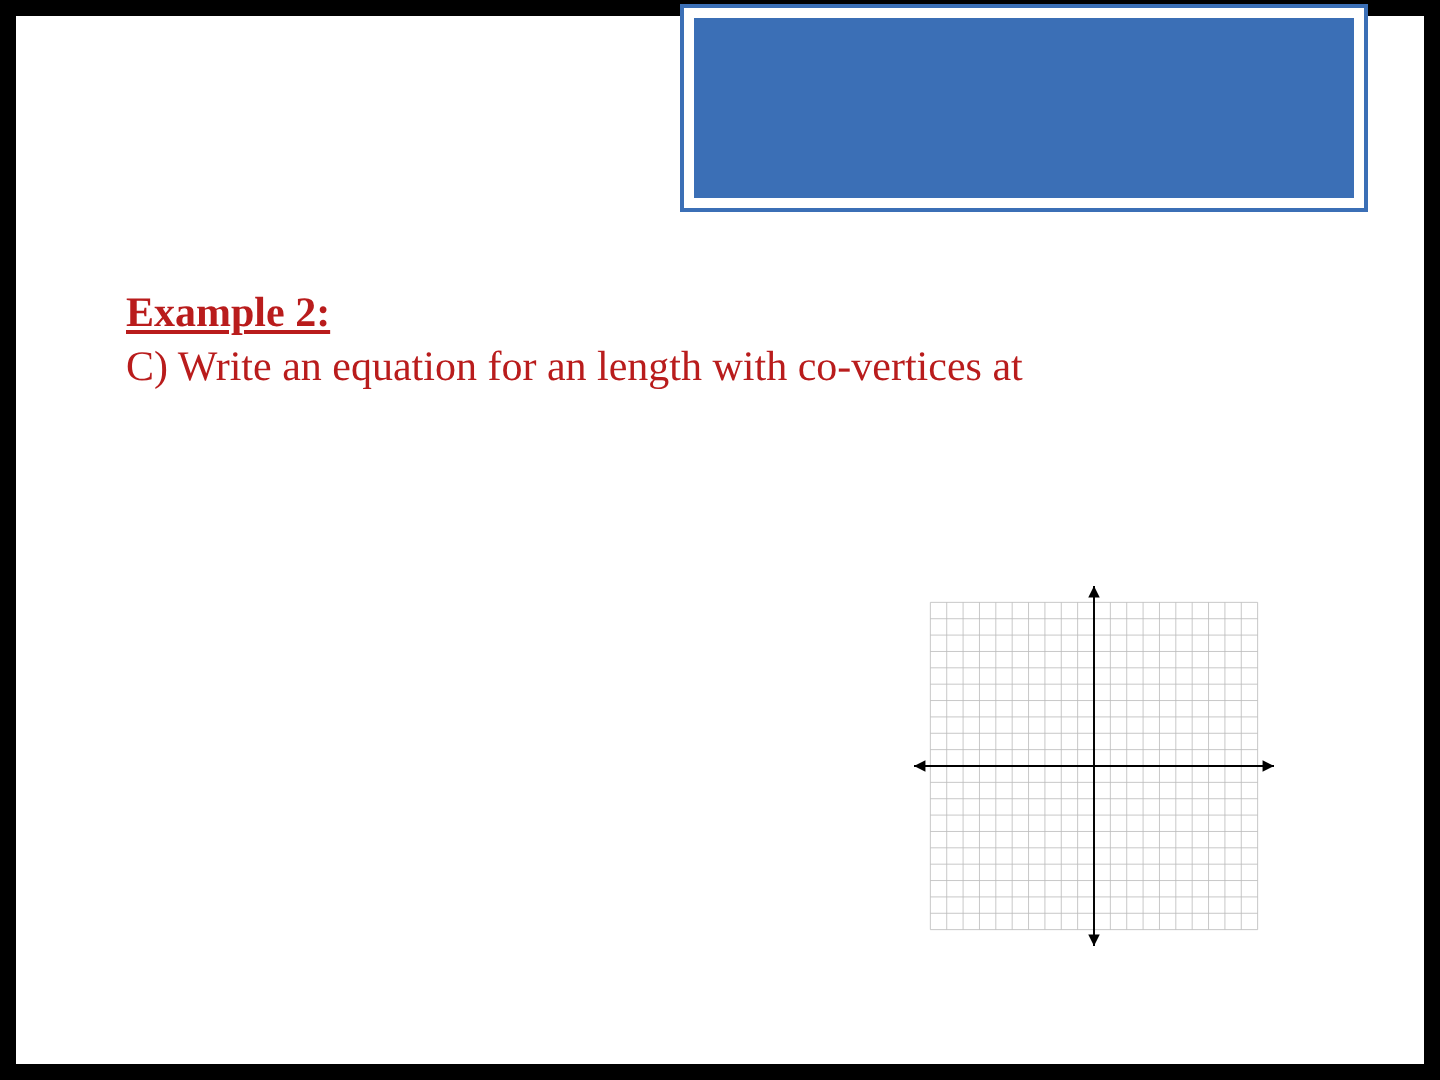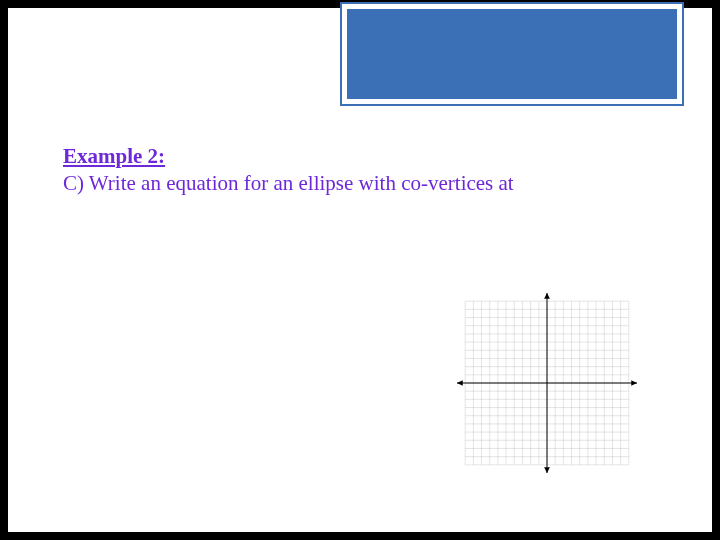--- a/index.html
+++ b/index.html
@@ -32,21 +32,21 @@
     outline: 2px solid #3b6fb6;
     box-shadow: 0 0 0 1px #2f5a96;
   }
   .content {
     position: absolute;
     top: 135px;
     left: 55px;
     right: 55px;
     font-size: 21px;
     line-height: 1.3;
-    color: #6d28d9;
+    color: #b91c1c;
   }
   .example-label {
     font-weight: bold;
     text-decoration: underline;
   }
   .graph-container {
     position: absolute;
     top: 285px;
     right: 75px;
     width: 180px;
@@ -58,21 +58,21 @@
   }
 </style>
 </head>
 <body>
 
 <div class="slide">
   <div class="title-box"></div>
 
   <div class="content">
     <span class="example-label">Example 2:</span><br>
-    <span>C) Write an equation for an ellipse with co-vertices at</span><br>
+    <span>C) Write an equation for an length with co-vertices at</span><br>
   </div>
 
   <div class="graph-container">
     <svg class="graph-svg" viewBox="-11 -11 22 22">
       <g id="grid-lines">
           <line x1="-10" x2="-10" y1="-10" y2="10" stroke="#bbb" stroke-width="0.05"></line>
           <line y1="-10" y2="-10" x1="-10" x2="10" stroke="#bbb" stroke-width="0.05"></line>
           <line x1="-9" x2="-9" y1="-10" y2="10" stroke="#bbb" stroke-width="0.05"></line>
           <line y1="-9" y2="-9" x1="-10" x2="10" stroke="#bbb" stroke-width="0.05"></line>
           <line x1="-8" x2="-8" y1="-10" y2="10" stroke="#bbb" stroke-width="0.05"></line>

